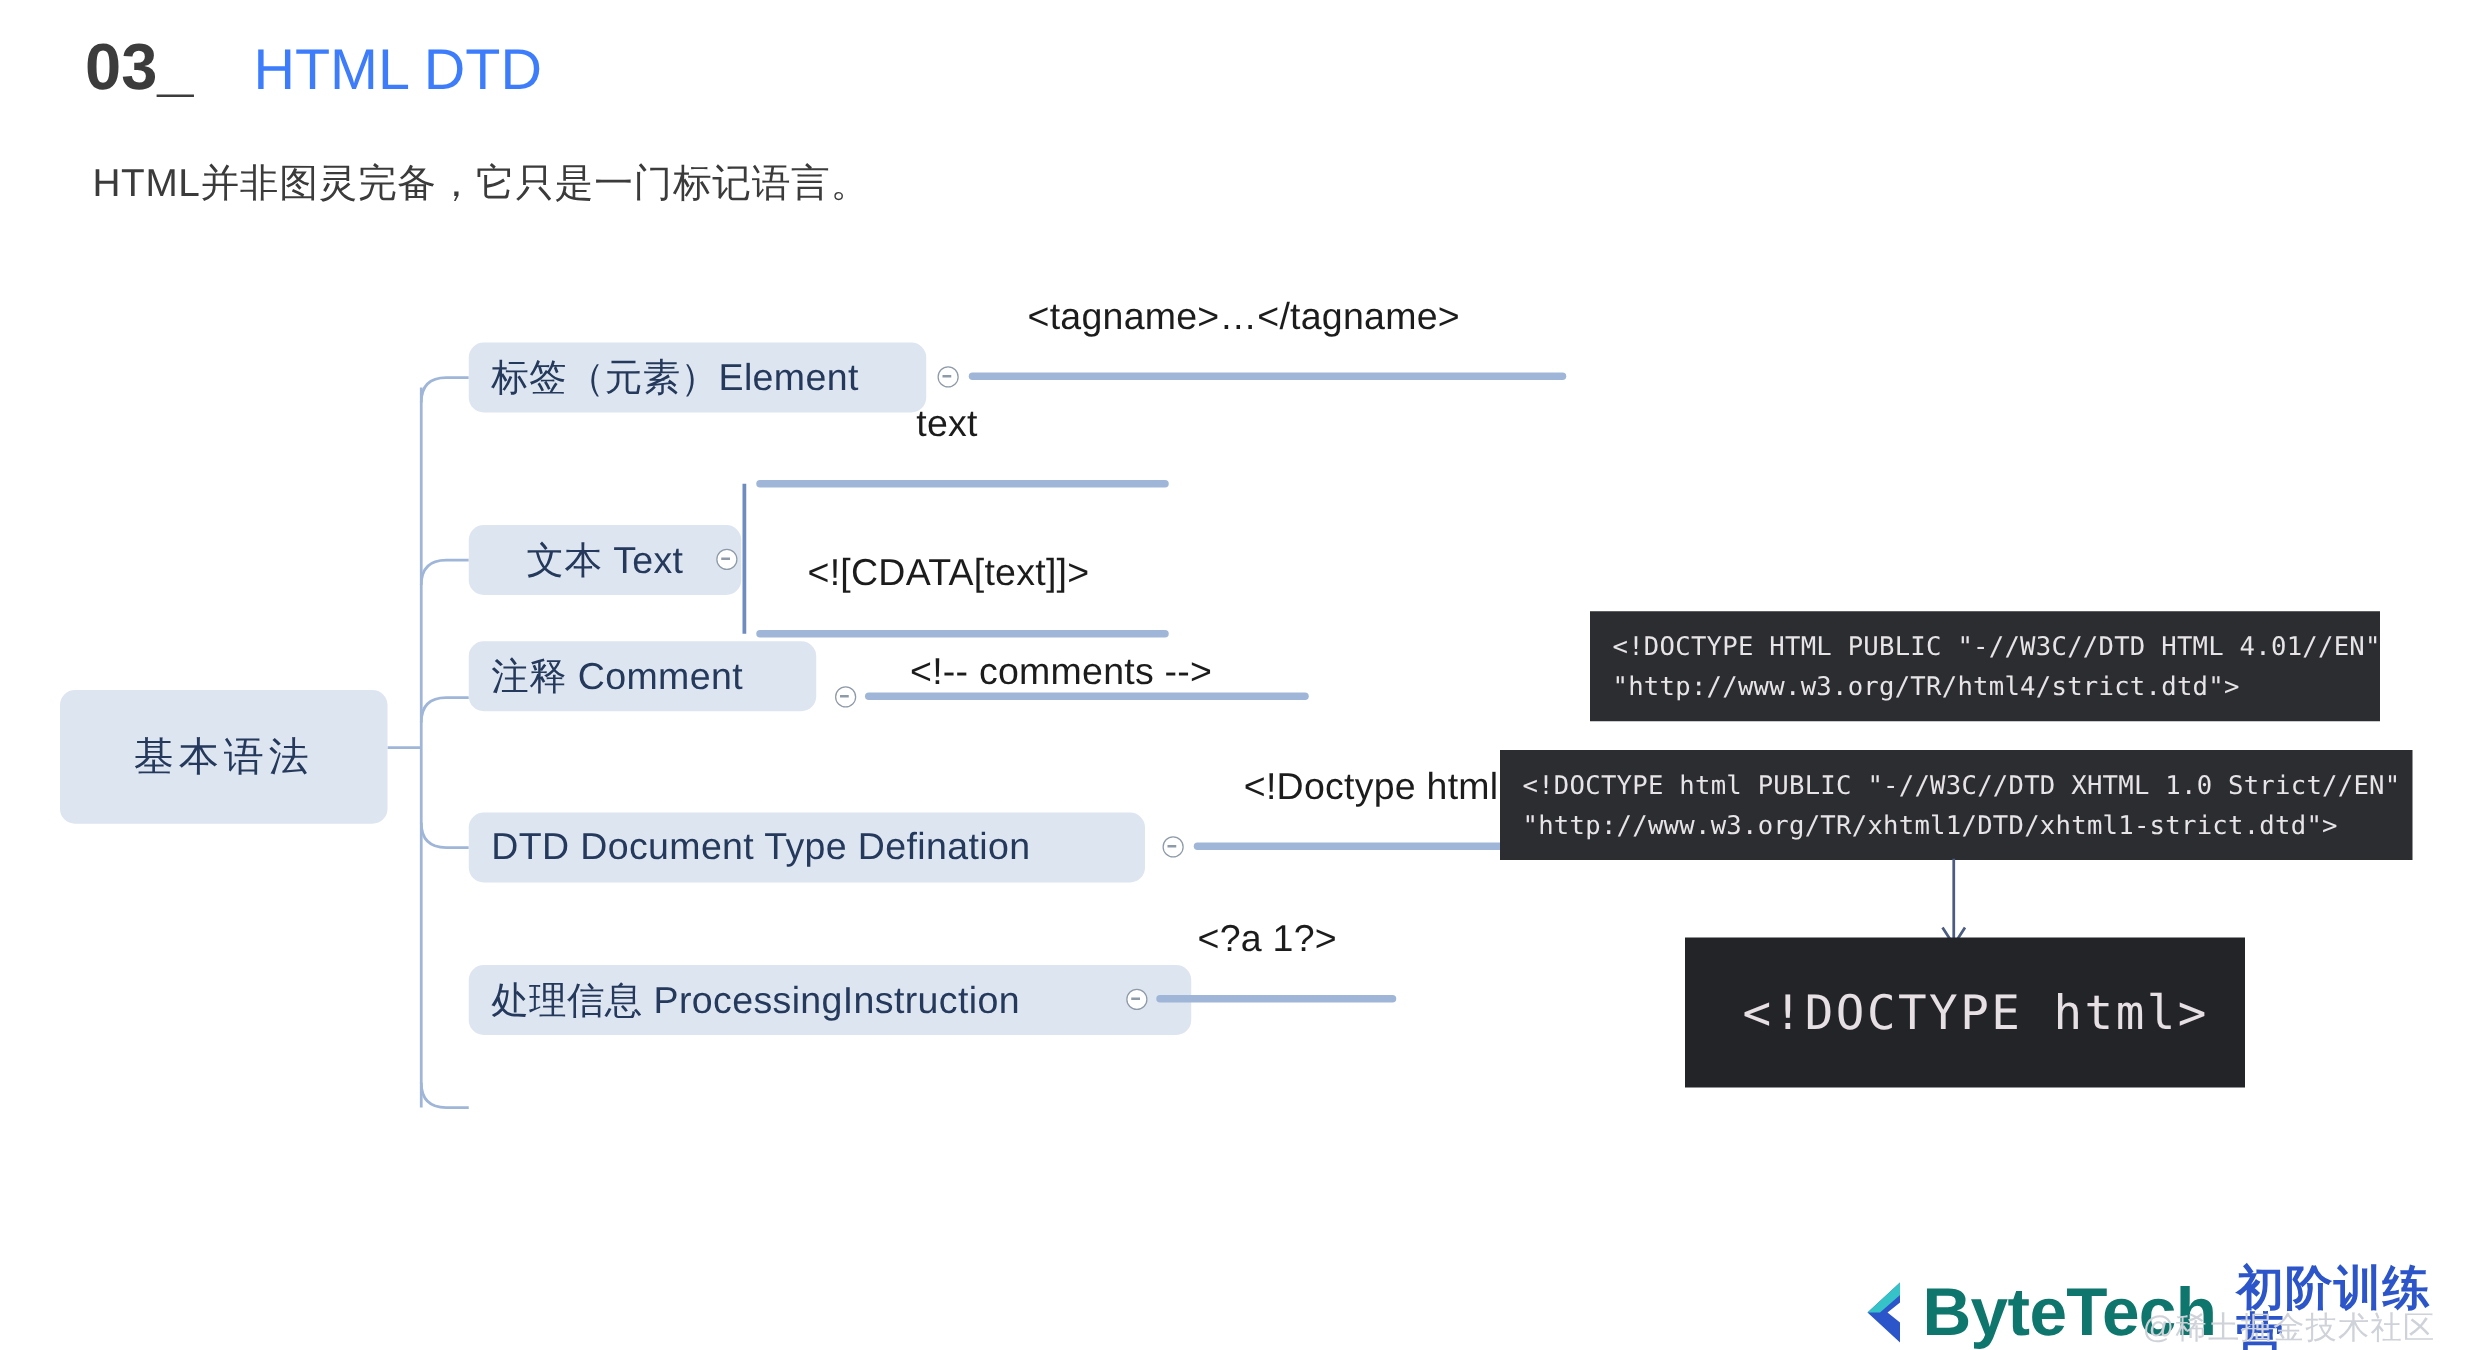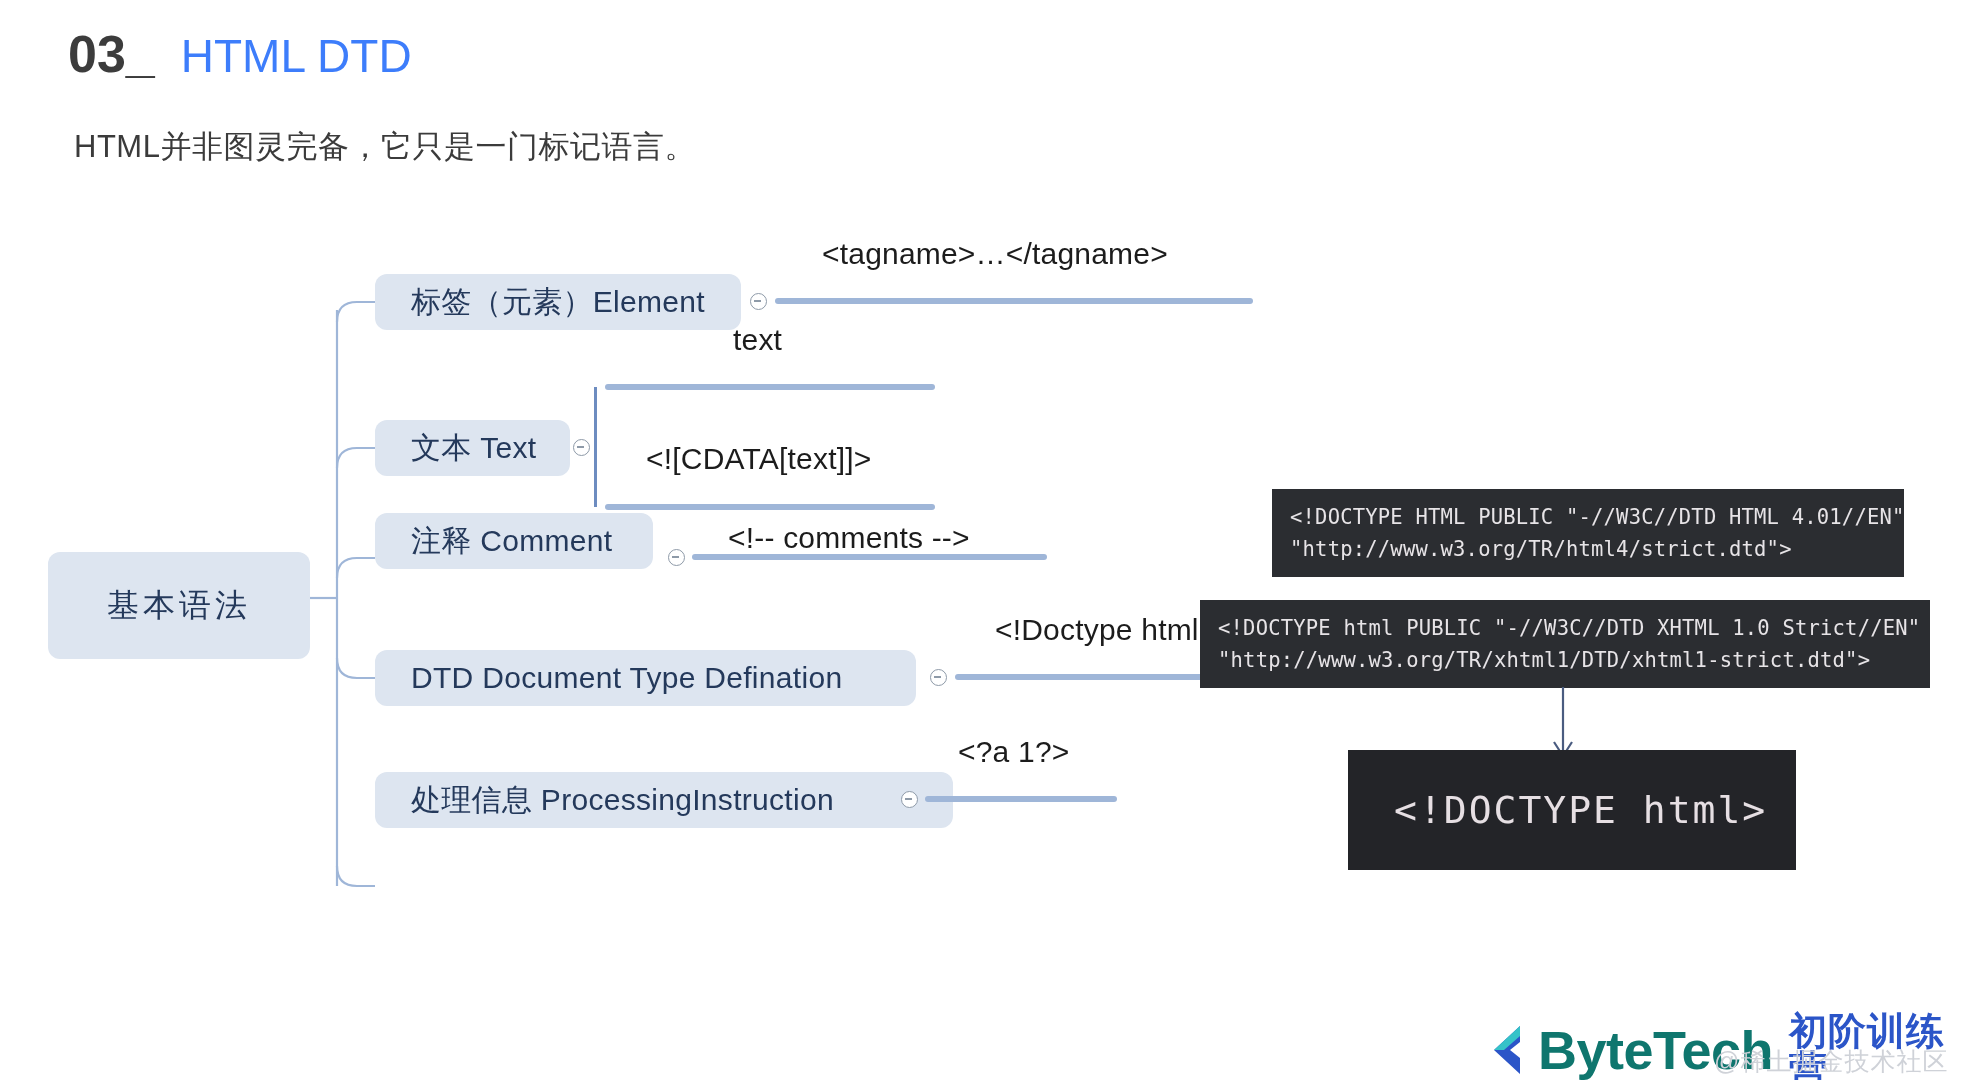--- a/index.html
+++ b/index.html
@@ -17,21 +17,21 @@
     color: #333;
   }
 
   
   .slide-header {
     position: absolute;
     left: 68px;
     top: 28px;
     display: flex;
     align-items: baseline;
-    gap: 8px;
+    gap: 30px;
   }
   .slide-number {
     font-size: 52px;
     font-weight: 700;
     color: #3c3c3c;
     letter-spacing: 0px;
     line-height: 1;
   }
   .slide-title {
     font-size: 46px;
@@ -64,21 +64,21 @@
     top: 0;
   }
   .node {
     position: absolute;
     background: #dde5f0;
     border-radius: 12px;
     color: #24395b;
     display: flex;
     align-items: center;
     box-sizing: border-box;
-    padding: 0 36px;
+    padding: 0 18px;
     height: 56px;
     font-size: 30px;
     white-space: nowrap;
     letter-spacing: 0.3px;
   }
   .node.root {
     height: 107px;
     font-size: 32px;
     justify-content: center;
     padding: 0 30px;
@@ -219,21 +219,21 @@
     <span>基本语法</span>
   </div>
 
   <div class="node" style="left:375px; top:24px; width:366px;">
     <span>标签（元素）Element</span>
   </div>
   <div class="toggle" style="left:750px; top:43px;"></div>
   <div class="underline" style="left:775px; top:48px; width:478px;"></div>
   <div class="leaf-label" style="left:822px; top:-13px;">&lt;tagname&gt;…&lt;/tagname&gt;</div>
 
-  <div class="node" style="left:375px; top:170px; width:195px;">
+  <div class="node" style="left:375px; top:170px; width:218px;justify-content:center;">
     <span>文本 Text</span>
   </div>
   <div class="toggle" style="left:573px; top:189px;"></div>
 
   <div class="bracket" style="left:594px; top:137px; width:14px; height:120px;"></div>
   <div class="underline" style="left:605px; top:134px; width:330px;"></div>
   <div class="underline" style="left:605px; top:254px; width:330px;"></div>
   <div class="leaf-label" style="left:733px; top:73px;">text</div>
   <div class="leaf-label" style="left:646px; top:192px;">&lt;![CDATA[text]]&gt;</div>
 

